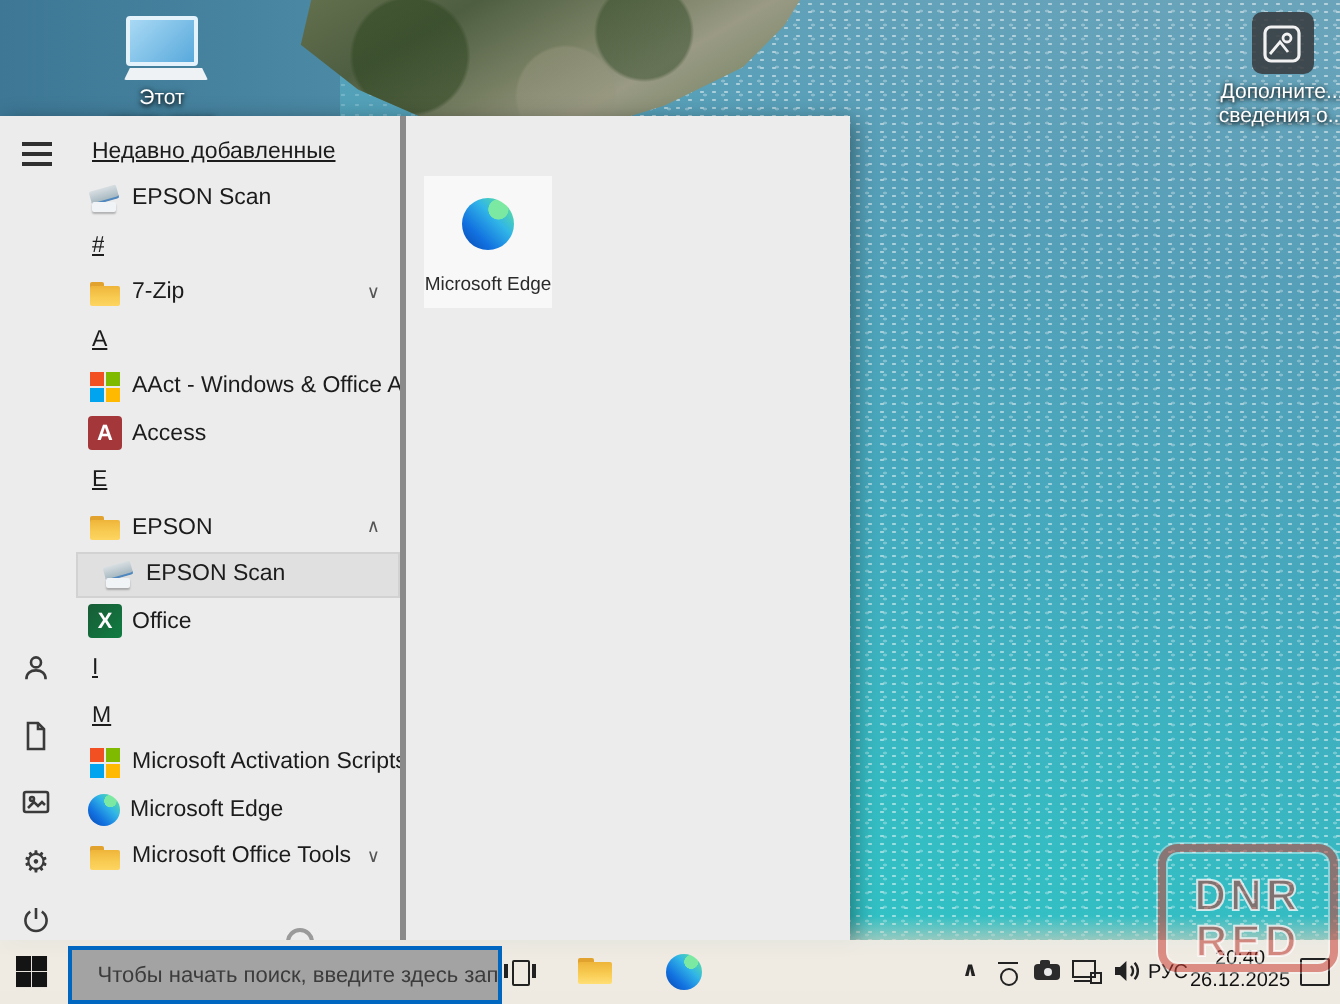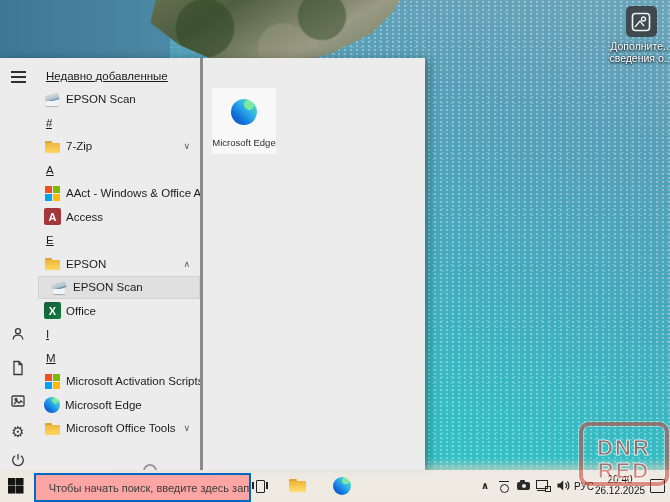--- a/index.html
+++ b/index.html
@@ -93,21 +93,21 @@
   #edge-tile .tilelabel{font-size:9.5px;color:#2b2b2b;margin-bottom:6px;white-space:nowrap;}
 
   
   #taskbar{position:absolute;left:0;top:470px;width:670px;height:32px;background:rgba(241,237,229,.92);}
   .tb{position:absolute;display:flex;align-items:center;justify-content:center;}
   #start-button{left:8px;top:8px;width:16px;height:16px;
     background:linear-gradient(#141414,#141414) 0 0/47% 47% no-repeat,
                linear-gradient(#141414,#141414) 100% 0/47% 47% no-repeat,
                linear-gradient(#141414,#141414) 0 100%/47% 47% no-repeat,
                linear-gradient(#141414,#141414) 100% 100%/47% 47% no-repeat;}
-  #search-box{left:34px;top:3px;width:206px;height:25px;background:#fca5a5;border:2px solid #0067c0;
+  #search-box{left:34px;top:3px;width:206px;height:25px;background:#a3a3a3;border:2px solid #0067c0;
     display:flex;align-items:center;gap:6px;padding-left:7px;box-sizing:content-box;overflow:hidden;}
   #search-box .stext{font-size:11px;color:#3c3c3c;white-space:nowrap;}
   #taskview{left:252px;top:9px;width:16px;height:13px;}
   #taskview .c{position:absolute;left:4px;top:1px;width:7px;height:11px;border:1.4px solid #222;border-radius:1px;}
   #taskview .l{position:absolute;left:0;top:3px;width:1.6px;height:7px;background:#222;}
   #taskview .r{position:absolute;right:0;top:3px;width:1.6px;height:7px;background:#222;}
   #tb-explorer{left:289px;top:7px;width:18px;height:17px;}
   #tb-explorer .fb{position:absolute;left:0;top:2px;width:8px;height:3px;background:#e2a32e;border-radius:1px 1px 0 0;}
   #tb-explorer .fm{position:absolute;left:0;top:4px;width:17px;height:11px;border-radius:1px;
     background:linear-gradient(180deg,#eeb53a 0%,#f8ca50 50%,#ffdf75 100%);}
@@ -143,20 +143,28 @@
 
 <div id="desktop">
 
   <div class="wp-base"></div>
   <div class="wp-sparkle"></div>
   <div class="wp-sparkle2"></div>
   <div class="wp-darkwater"></div>
   <div class="wp-cliff"></div>
   <div class="wp-sand"></div>
 
+  <div class="dicon" id="icon-this-pc">
+    <div class="laptop">
+      <div class="scr"></div>
+        <div class="base"></div>
+    </div>
+    <div class="dlabel">Этот</div>
+    <div class="dlabel" style="margin-top:0;">компьютер</div>
+  </div>
 
   <div class="dicon" id="icon-info">
     <div class="imgicon">
       <svg width="20" height="20" viewBox="0 0 20 20">
         <rect x="1.5" y="1.5" width="17" height="17" rx="3" fill="none" stroke="#f2f2f2" stroke-width="1.6"></rect>
         <circle cx="12.5" cy="7" r="2" fill="none" stroke="#f2f2f2" stroke-width="1.4"></circle>
         <path d="M4 15l5-6 4 5" fill="none" stroke="#f2f2f2" stroke-width="1.4"></path>
       </svg>
     </div>
     <div class="dlabel">Дополните...</div>

